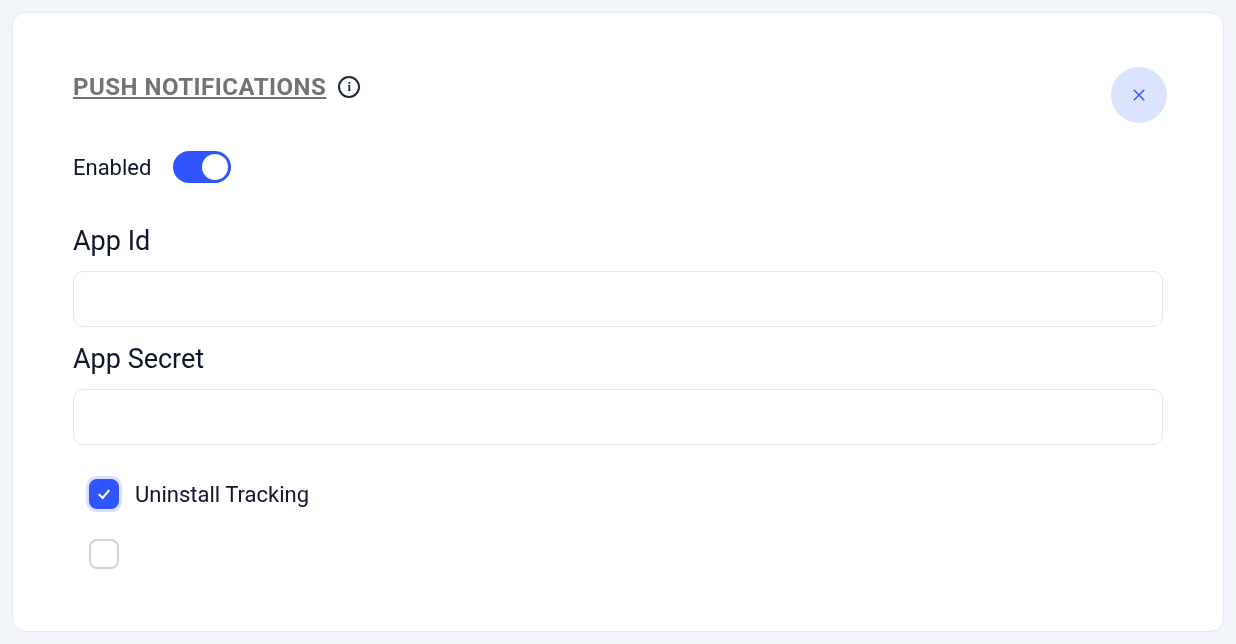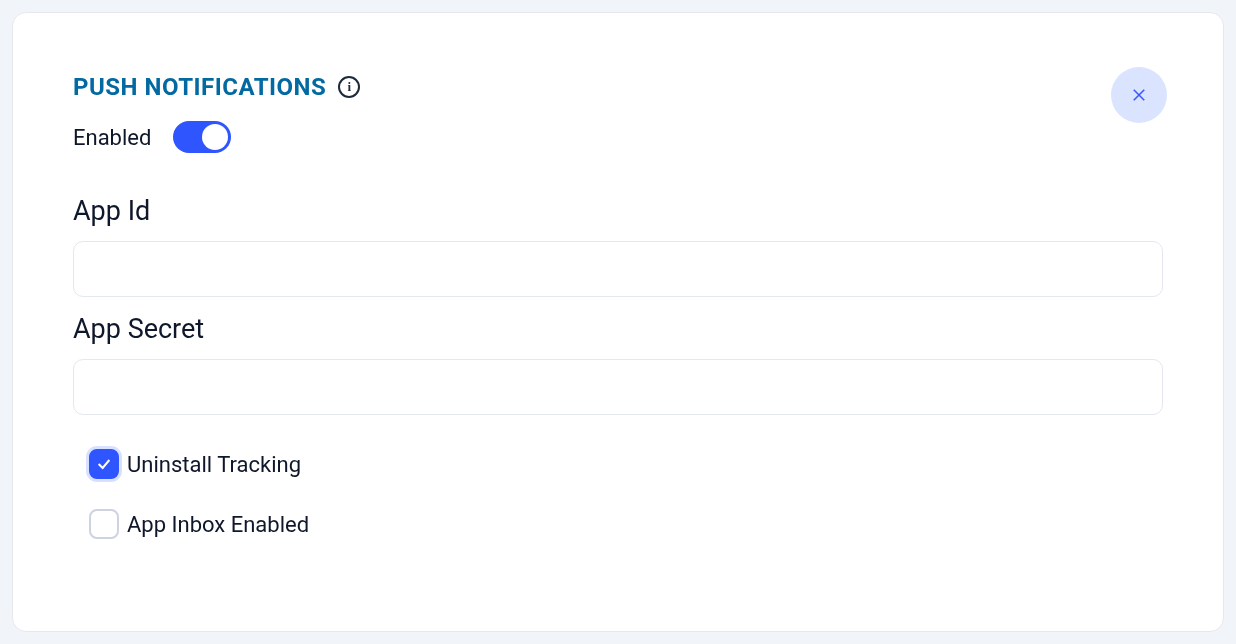--- a/index.html
+++ b/index.html
@@ -40,36 +40,37 @@
   .close-btn svg { width: 18px; height: 18px; stroke: #3b5bfd; stroke-width: 2.2; }
   .header-row {
     display: flex;
     align-items: center;
     gap: 12px;
   }
   .section-title {
     font-size: 24px;
     font-weight: 700;
     letter-spacing: 0.5px;
-    color: #0369a1;
+    color: #737373;
+    text-decoration: underline;
   }
   .info-icon {
     width: 22px; height: 22px;
     border: 2px solid #1e293b;
     border-radius: 50%;
     display: flex;
     align-items: center;
     justify-content: center;
     font-size: 13px;
     font-weight: 600;
     color: #1e293b;
     font-family: Georgia, serif;
   }
   .row-enabled {
-    margin-top: 20px;
+    margin-top: 50px;
     display: flex;
     align-items: center;
     gap: 22px;
   }
   .enabled-label {
     font-size: 22px;
     color: #0f172a;
     font-weight: 400;
   }
   .toggle {
@@ -109,21 +110,21 @@
     border-radius: 10px;
     padding: 0 18px;
     font-size: 18px;
     color: #0f172a;
     background: #ffffff;
     outline: none;
   }
   .check-row {
     display: flex;
     align-items: center;
-    gap: 8px;
+    gap: 16px;
     margin-top: 30px;
     padding-left: 16px;
   }
   .check-row.first-check {
     margin-top: 34px;
   }
   .checkbox {
     width: 30px;
     height: 30px;
     border-radius: 8px;
@@ -188,17 +189,16 @@
       <div class="checkbox checked">
         <svg viewBox="0 0 24 24" fill="none">
           <polyline points="4 12 10 18 20 6"></polyline>
         </svg>
       </div>
       <span class="check-label">Uninstall Tracking</span>
     </div>
 
     <div class="check-row">
       <div class="checkbox"></div>
-      <span class="check-label">App Inbox Enabled</span>
     </div>
 
   </div>
 </div>
 
 </body></html>

